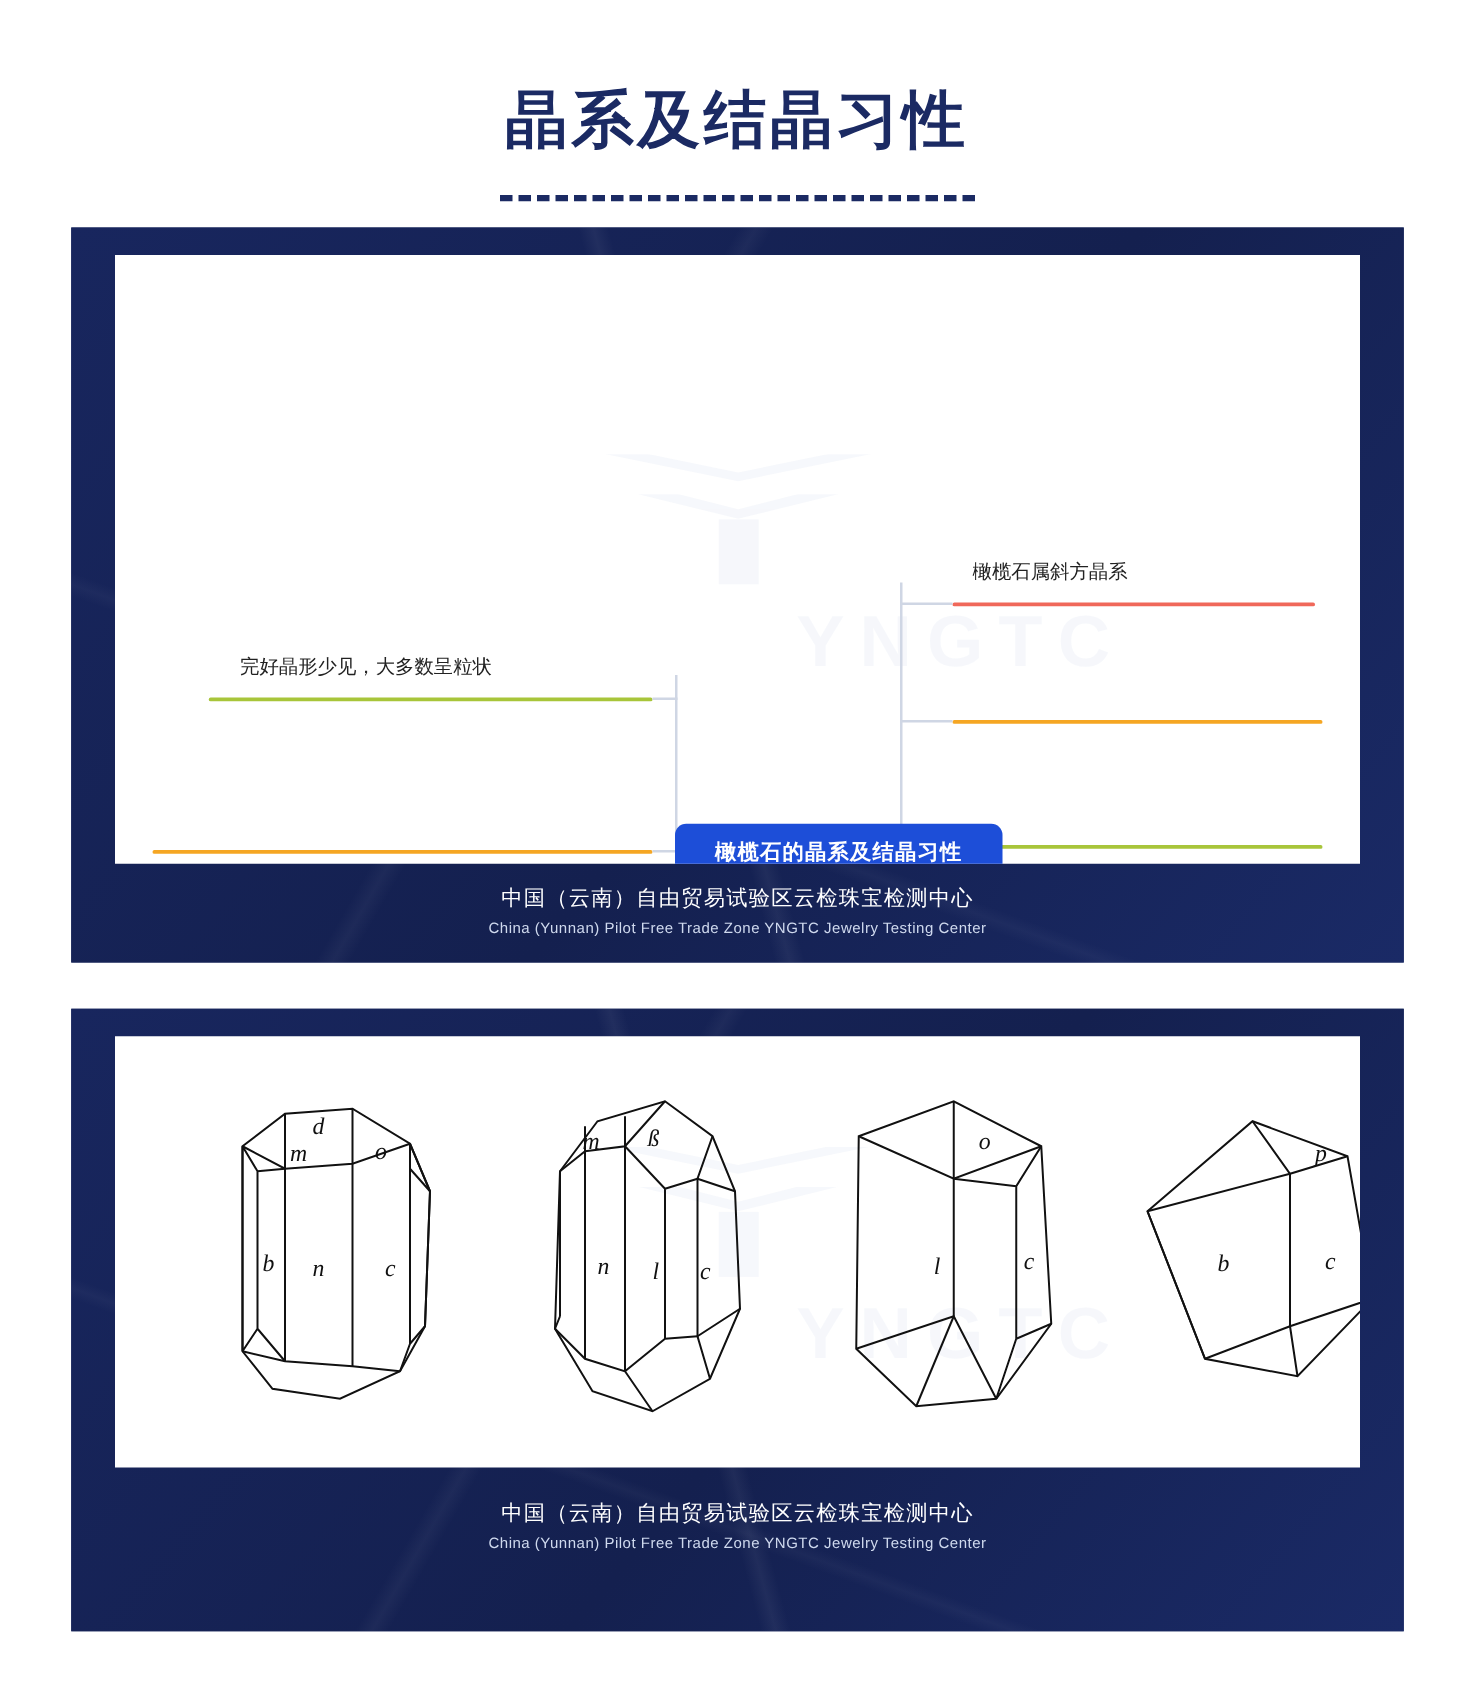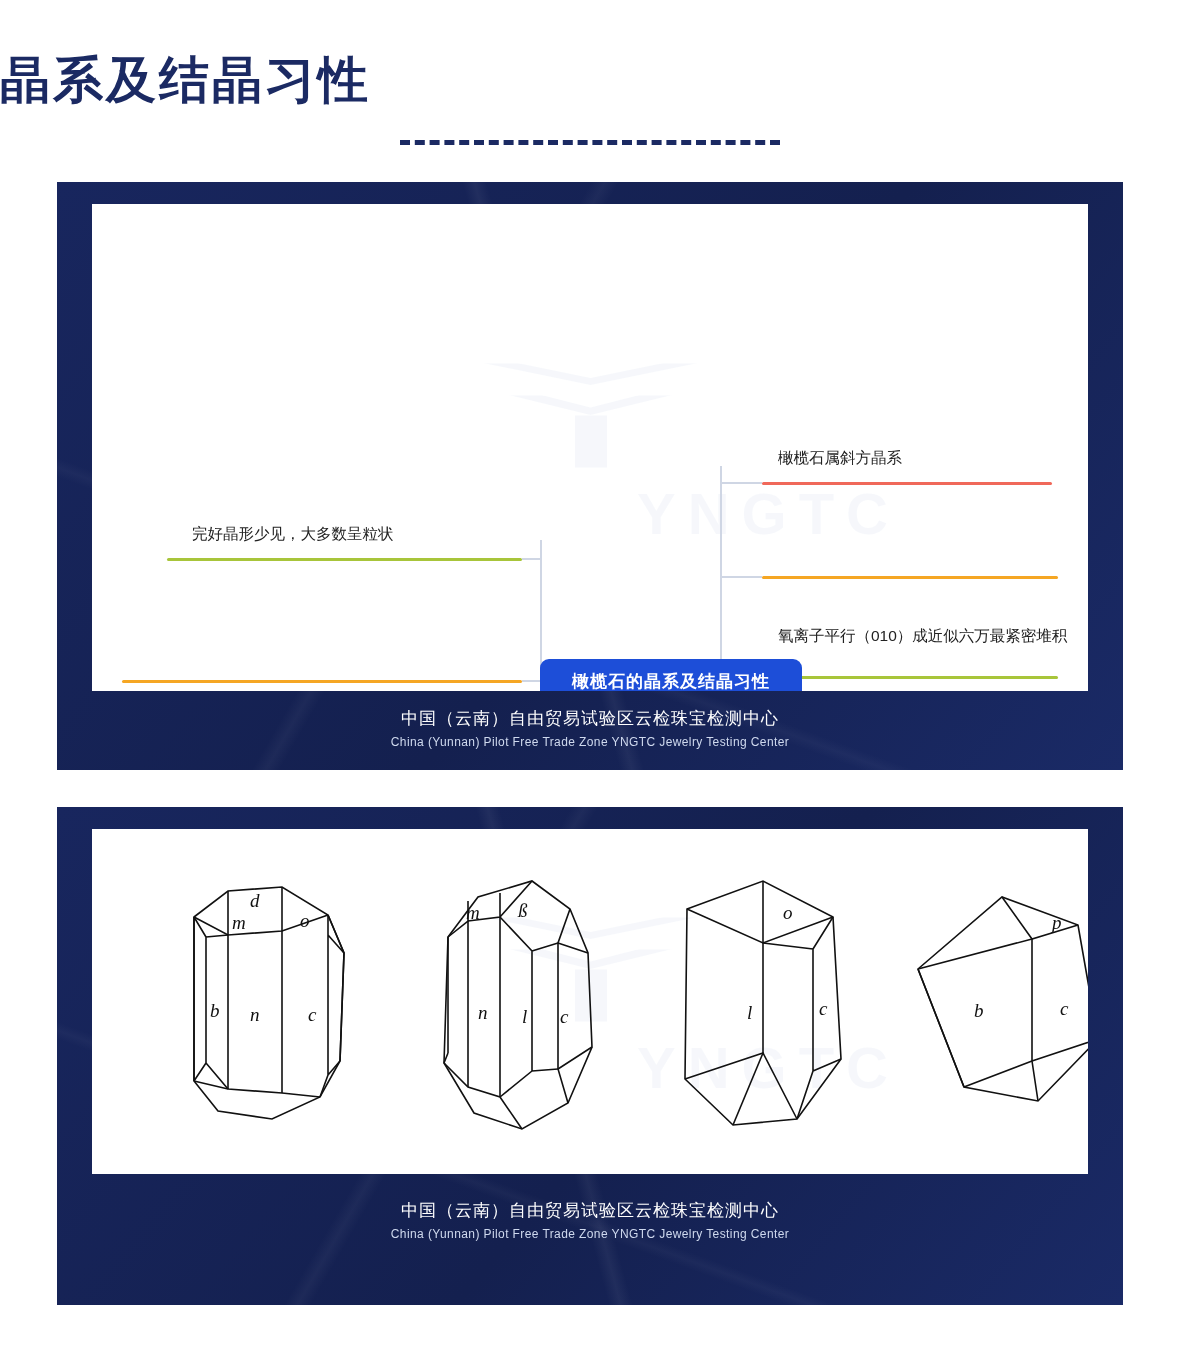--- a/index.html
+++ b/index.html
@@ -7,21 +7,23 @@
     width: 1179px;
     height: 1361px;
     background: #ffffff;
     font-family: "Liberation Sans", sans-serif;
     overflow: hidden;
     position: relative;
   }
 
   
   .title-wrap {
-    padding-top: 52px;
+    text-align: center;
+    padding-top: 36px;
+    margin-top: 32px;
   }
   .page-title {
     font-size: 50px;
     font-weight: bold;
     color: #1b2a63;
     letter-spacing: 3px;
     line-height: 1.15;
   }
   .title-rule {
     width: 380px;
@@ -197,23 +199,20 @@
 
       <div class="branch-label" style="left:686px; top:242px; width:300px;">
         <span>橄榄石属斜方晶系</span>
       </div>
       <div class="underline" style="left:670px; top:278px; width:290px; background:#f0685a;"></div>
       <div class="connector" style="left:628px; top:278px; width:42px; height:0; border-top:2px solid #cfd6e4;"></div>
 
       <div class="underline" style="left:670px; top:372px; width:296px; background:#f5a623;"></div>
       <div class="connector" style="left:628px; top:372px; width:42px; height:0; border-top:2px solid #cfd6e4;"></div>
 
-      <div class="branch-label" style="left:686px; top:420px; width:296px;">
-        <span>氧离子平行（010）成近似六万最紧密堆积</span>
-      </div>
       <div class="underline" style="left:670px; top:472px; width:296px; background:#a8c53a;"></div>
       <div class="connector" style="left:628px; top:472px; width:42px; height:0; border-top:2px solid #cfd6e4;"></div>
 
     </div>
   </div>
 
   <div class="footer">
     <div class="footer-cn">中国（云南）自由贸易试验区云检珠宝检测中心</div>
     <div class="footer-en">China (Yunnan) Pilot Free Trade Zone  YNGTC Jewelry Testing Center</div>
   </div>

